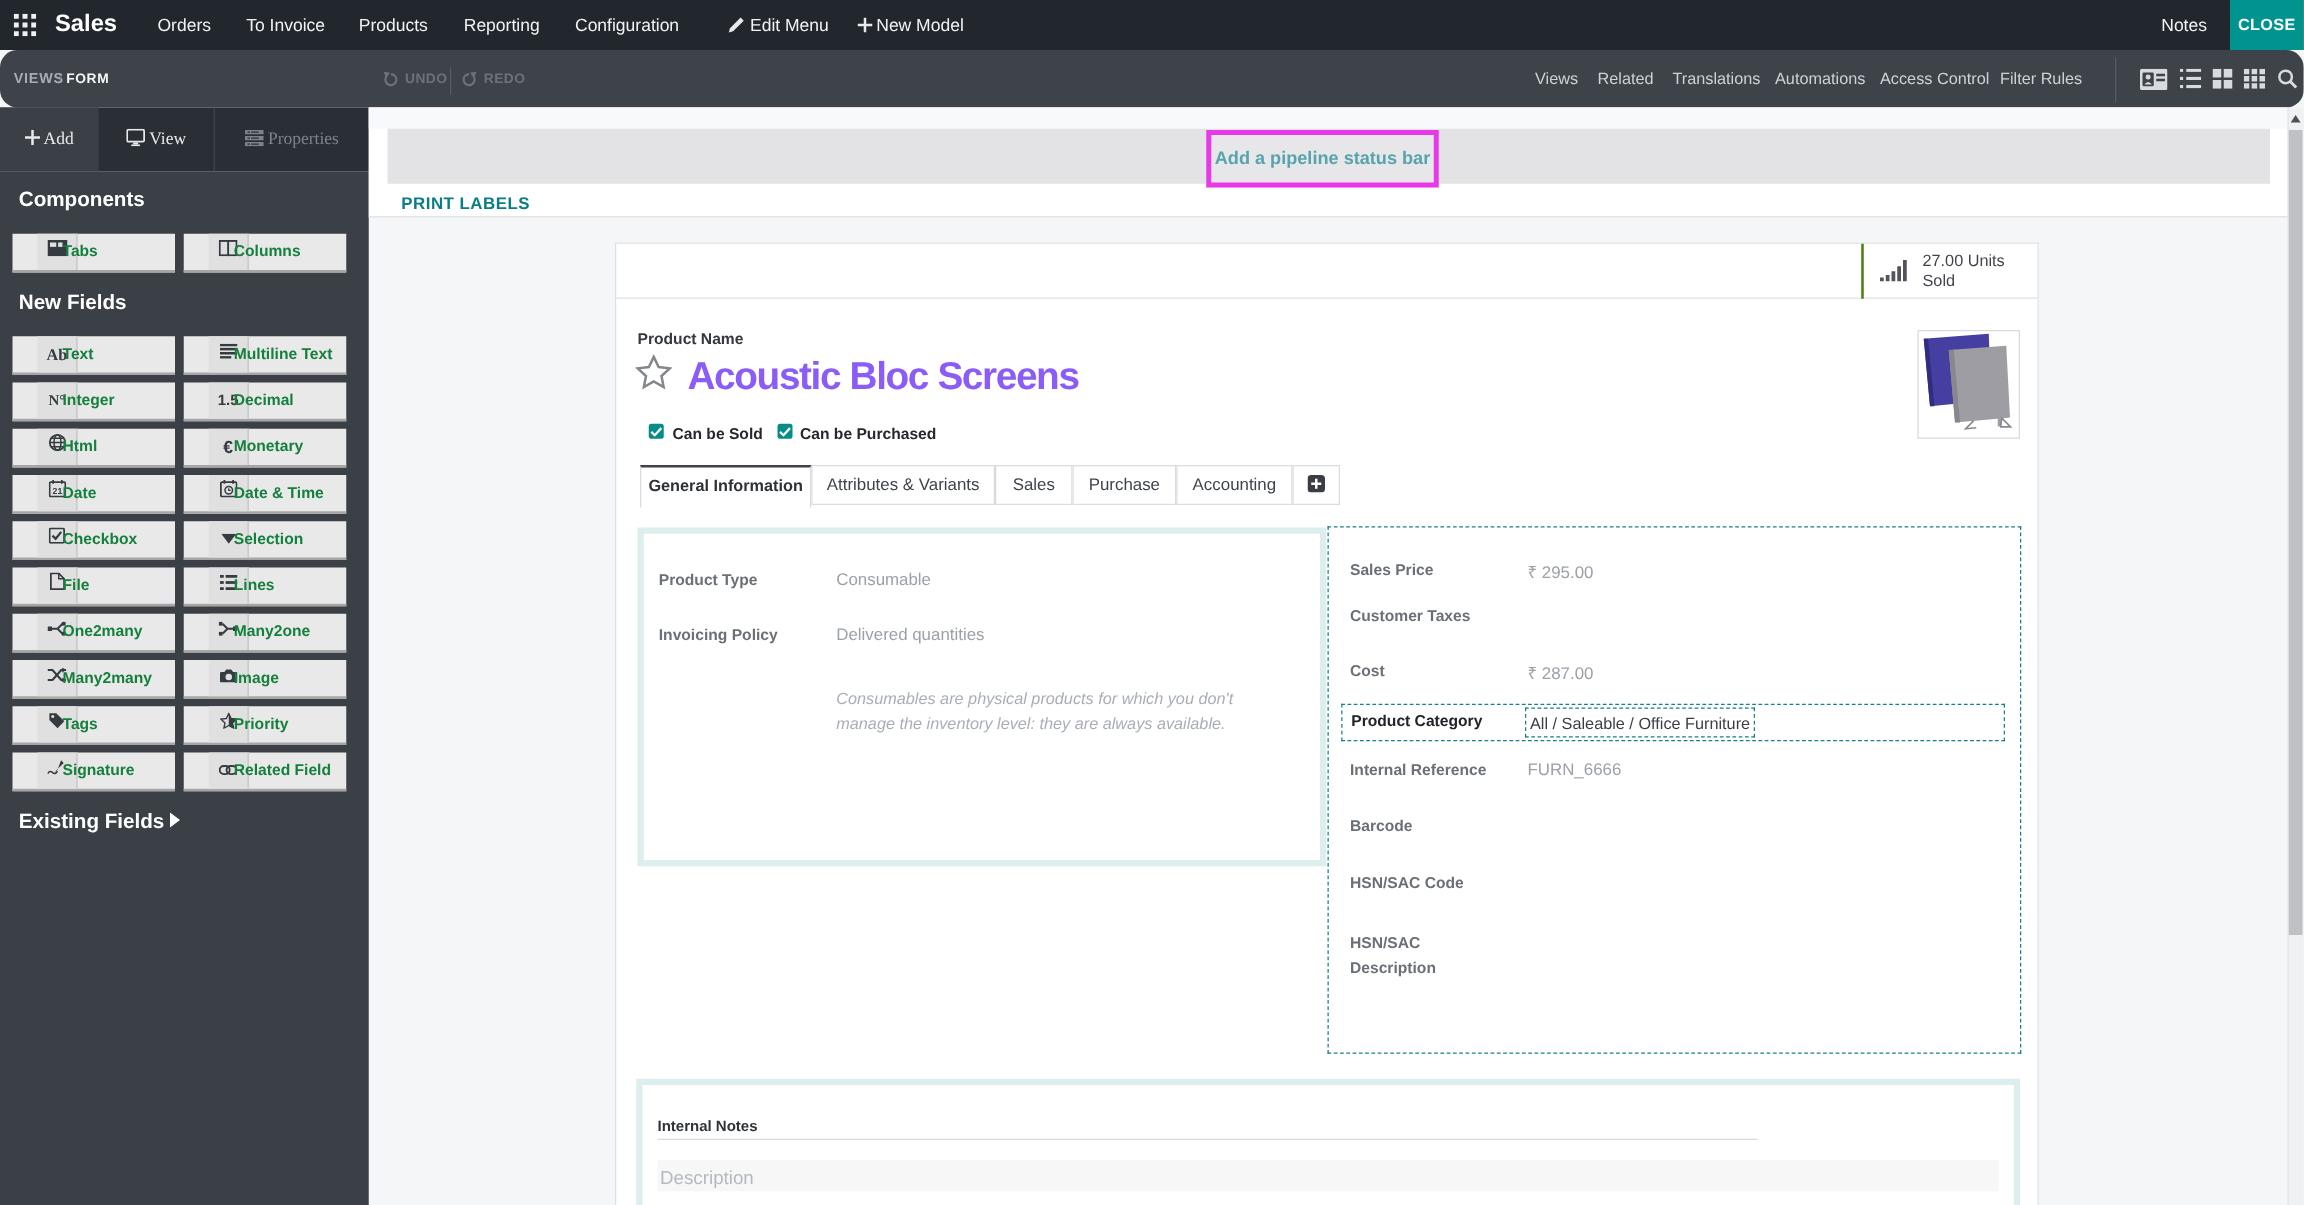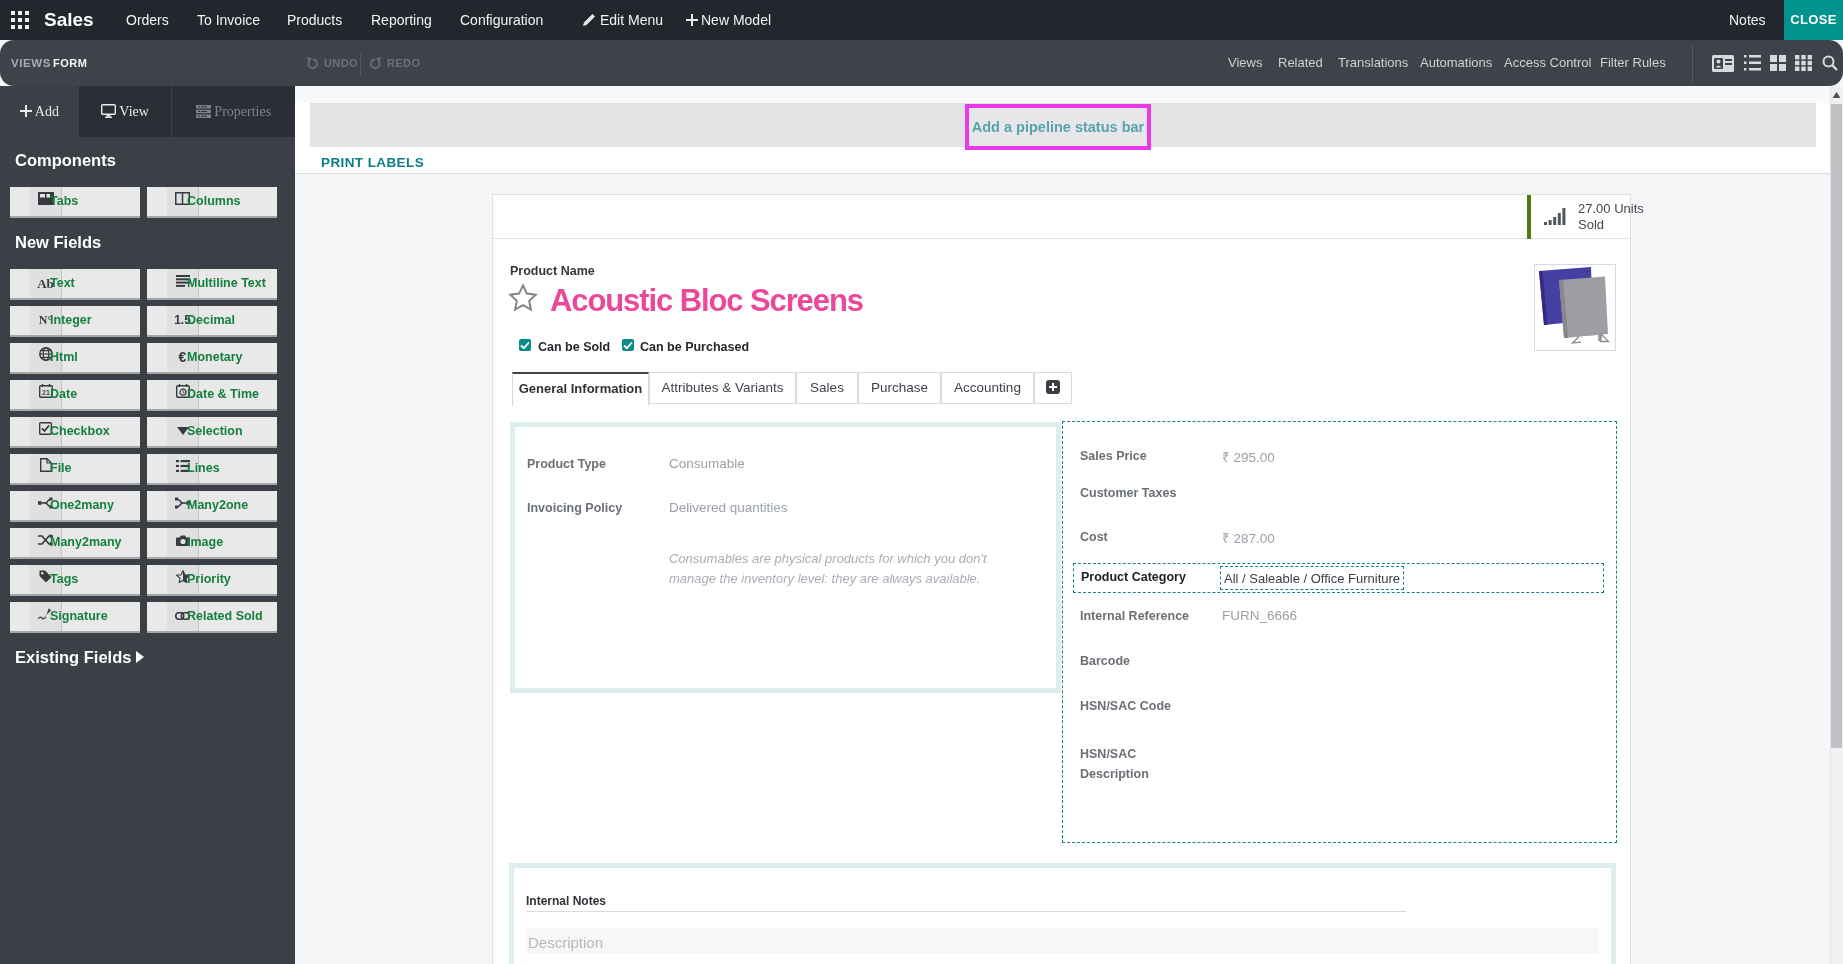--- a/index.html
+++ b/index.html
@@ -33,24 +33,24 @@
   .sbtn .lb { position:absolute; left:40px; top:0; height:29px; line-height:29px; font-size:12.5px; font-weight:bold; color:#15803d; white-space:nowrap; }
   .c1 { left:10px; } .c2 { left:147px; }
   
   #topband { left:295px; top:86px; width:1535px; height:88px; background:#fff; border-bottom:1px solid #d9dbde; }
   #topstrip { left:295px; top:86px; width:1535px; height:17px; background:#f8f9fb; }
   #graybar { left:310px; top:103px; width:1506px; height:44px; background:#e3e3e5; }
   #magenta { left:965px; top:104px; width:186px; height:46px; border:4px solid #e838e8; background:#e7e7e9; color:#57a3ae; font-size:14.5px; font-weight:bold; text-align:center; line-height:38px; }
   #printlabels { left:321px; top:155px; color:#0b7d84; font-size:13.5px; font-weight:bold; letter-spacing:.4px; }
   #sheet { left:492px; top:194px; width:1139px; height:770px; background:#fff; border:1px solid #dee1e4; border-bottom:none; }
   #statrow { left:0px; top:0px; width:1137px; height:44px; border-bottom:1px solid #dee1e4; }
-  #statbtn { left:1034px; top:0px; width:141px; height:44px; border-left:4px solid #4d7c0f; }
+  #statbtn { left:996px; top:0px; width:141px; height:44px; border-left:2px solid #4d7c0f; }
   .stattxt { position:absolute; left:47px; top:6px; font-size:13px; color:#42464c; line-height:15.5px; }
   #pname { left:17px; top:69px; font-size:12.5px; font-weight:bold; color:#34383d; }
-  #title { left:57px; top:88px; font-size:31px; font-weight:bold; color:#ec4899; letter-spacing:-1.1px; }
+  #title { left:57px; top:88px; font-size:31px; font-weight:bold; color:#8b5cf6; letter-spacing:-1.1px; }
   .cb { position:absolute; width:12px; height:12px; background:#078d87; border-radius:2px; }
   .cb svg { position:absolute; left:1px; top:2px; }
   .cblab { position:absolute; font-size:12.5px; font-weight:bold; color:#25282d; }
   .ftab { position:absolute; top:177px; height:32px; background:#fff; border:1px solid #d9dcdf; line-height:30px; text-align:center; font-size:13.5px; color:#3f444b; white-space:nowrap; }
   #ftab-active { border-top:2px solid #3f4349; border-bottom:none; height:34px; line-height:29px; z-index:2; }
   #imgbox { left:1041px; top:69px; width:82px; height:87px; border:1px solid #d8dadd; background:#fff; }
   #lframe { left:17px; top:227px; width:551px; height:271px; border:5px solid #dcefee; background:#fff; }
   #rgroup { left:569px; top:226px; width:555px; height:422px; border:1px dashed #1a7f88; background:#fff; }
   .flab { position:absolute; font-size:12.5px; font-weight:bold; color:#6b7077; }
   .fval { position:absolute; font-size:13.5px; color:#9ba1a8; }
@@ -359,21 +359,21 @@
         </svg></span>
       <span class="lb">Signature</span>
     </div>
   <div class="sbtn c2" style="top:465px">
       <span class="ic"><svg width="15" height="8" viewBox="0 0 15 8">
           <g fill="none" stroke="#363b41" stroke-width="1.5">
             <rect x="0.75" y="0.75" width="8" height="6.5" rx="3.2"></rect>
             <rect x="6.25" y="0.75" width="8" height="6.5" rx="3.2"></rect>
           </g>
         </svg></span>
-      <span class="lb">Related Sold</span>
+      <span class="lb">Related Field</span>
     </div>
   <div class="shead" style="top:511px">Existing Fields <svg style="vertical-align:0" width="8" height="12" viewBox="0 0 8 12">
         <path d="M0 0 L8 6 L0 12 Z" fill="#fff"></path>
       </svg></div>
 </div>
 <div id="topband" class="abs"></div>
 <div id="topstrip" class="abs"></div>
 <div id="graybar" class="abs"></div>
 <div id="magenta" class="abs">Add a pipeline status bar</div>
 <div id="printlabels" class="abs">PRINT LABELS</div>

